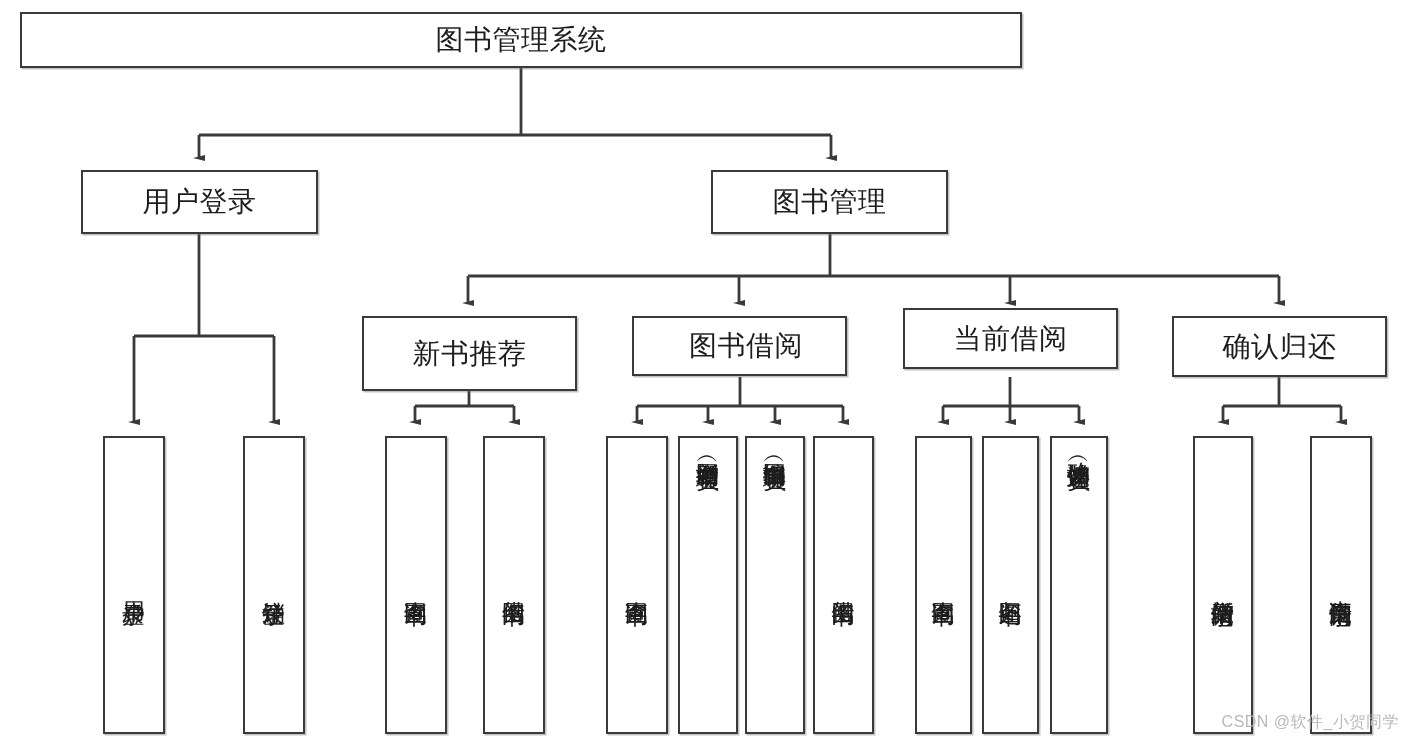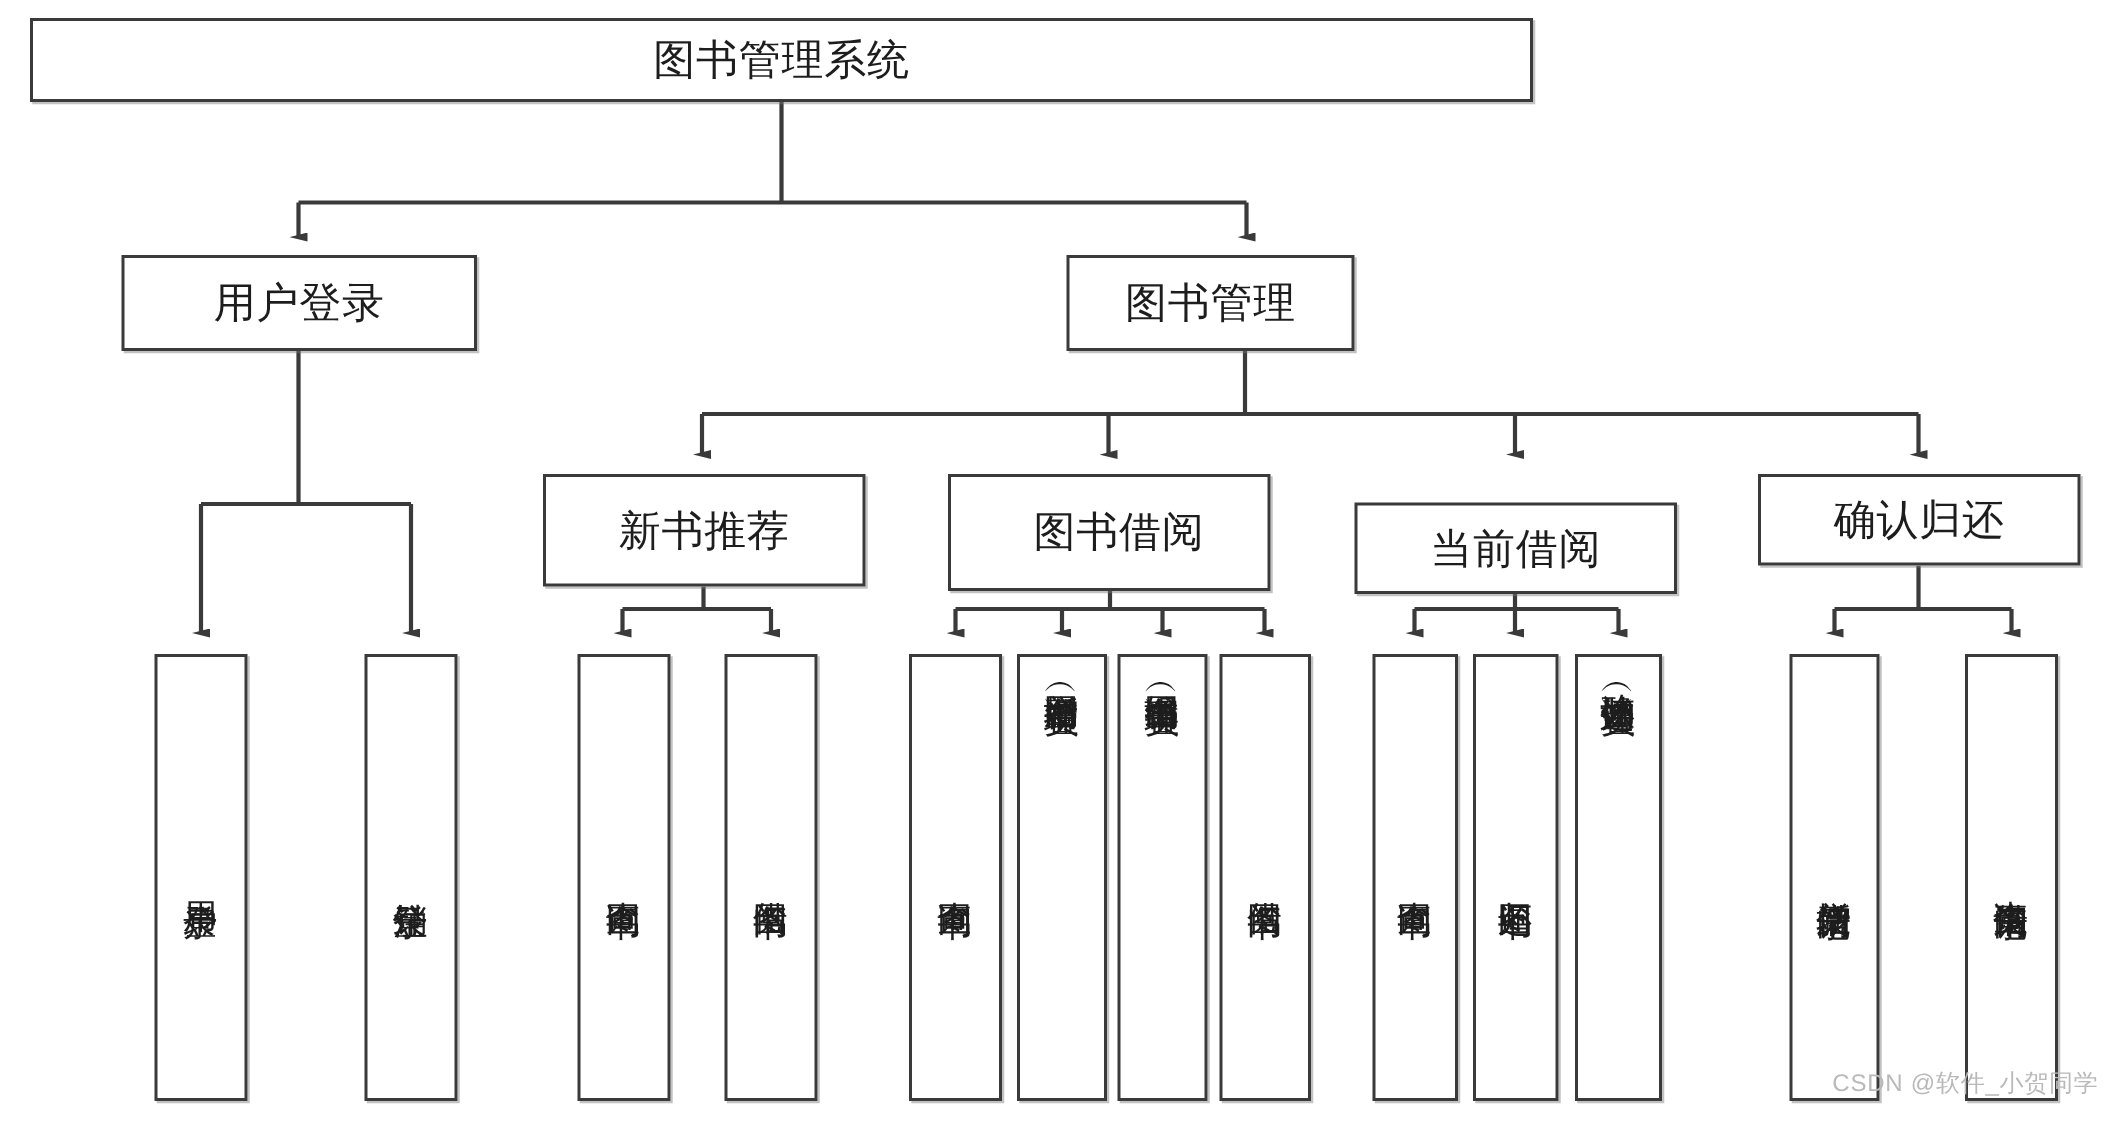--- a/index.html
+++ b/index.html
@@ -129,31 +129,31 @@
     </g>
   </svg>
 
   <div class="node" style="left:20px; top:12px; width:1002px; height:56px;">
     <span class="label">图书管理系统</span>
   </div>
 
   <div class="node" style="left:81px; top:170px; width:237px; height:64px;">
     <span class="label">用户登录</span>
   </div>
-  <div class="node" style="left:711px; top:170px; width:192px; height:64px;">
+  <div class="node" style="left:711px; top:170px; width:237px; height:64px;">
     <span class="label">图书管理</span>
   </div>
 
   <div class="node" style="left:362px; top:316px; width:215px; height:75px;">
     <span class="label">新书推荐</span>
   </div>
-  <div class="node" style="left:632px; top:316px; width:215px; height:78px;padding-left:13px;">
+  <div class="node" style="left:632px; top:316px; width:215px; height:60px;padding-left:13px;">
     <span class="label">图书借阅</span>
   </div>
-  <div class="node" style="left:903px; top:335px; width:215px; height:61px;">
+  <div class="node" style="left:903px; top:308px; width:215px; height:61px;">
     <span class="label">当前借阅</span>
   </div>
   <div class="node" style="left:1172px; top:316px; width:215px; height:61px;">
     <span class="label">确认归还</span>
   </div>
 
   <div class="node vertical vcentered" style="left:103px; top:436px; width:62px; height:298px;">
     <span class="label">用户登录</span>
   </div>
   <div class="node vertical vcentered" style="left:243px; top:436px; width:62px; height:298px;">

